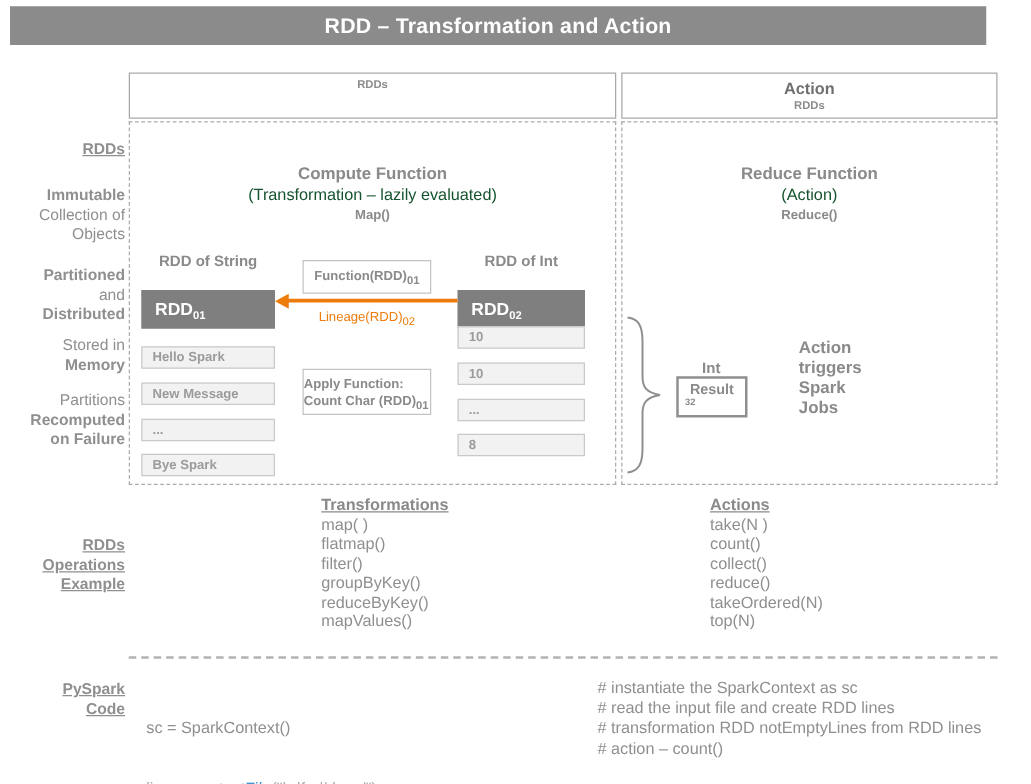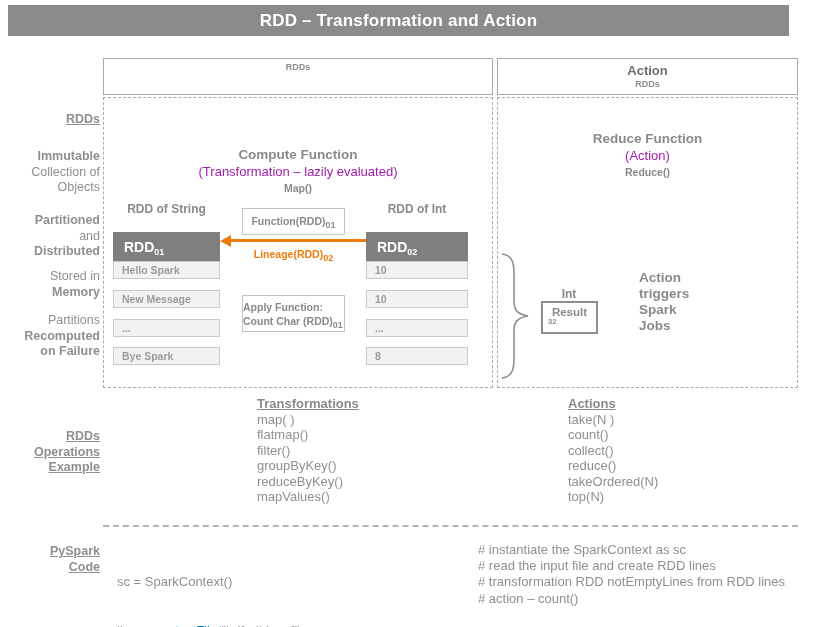--- a/index.html
+++ b/index.html
@@ -30,47 +30,47 @@
   .side-immutable{top:149px;}
   .side-partitioned{top:213px;}
   .side-stored{top:269px;}
   .side-recomputed{top:313px;}
   .side-operations{top:429px;}
   .side-pyspark{top:544px;}
 
   
   .center-txt{position:absolute;text-align:center;}
   .p-head{font-weight:bold;font-size:13.5px;color:#8a8a8a;}
-  .p-sub{font-size:13px;color:#a21caf;}
+  .p-sub{font-size:13px;color:#14532d;}
   .p-method{font-size:10.5px;font-weight:bold;color:#8a8a8a;}
-  .lp{left:103px;width:390px;margin-top:16px;}
+  .lp{left:103px;width:390px;}
   .rp{left:497px;width:301px;}
 
   
   .col-label{position:absolute;top:202px;font-size:12px;font-weight:bold;color:#8a8a8a;text-align:center;}
   .col-label-left{left:113px;width:107px;}
   .col-label-right{left:366px;width:102px;}
   .rdd-box{position:absolute;top:232px;height:31px;background:#7f7f7f;color:#fff;font-weight:bold;
     font-size:14px;line-height:31px;padding-left:11px;box-sizing:border-box;}
   .rdd1{left:113px;width:107px;}
   .rdd2{left:366px;width:102px;}
   .subsc{font-size:9px;vertical-align:-3px;}
   .func-box{position:absolute;left:242px;top:208px;width:103px;height:27px;border:1px solid #c3c3c3;
     background:#fff;text-align:center;font-size:10.5px;font-weight:bold;color:#8a8a8a;line-height:25px;box-sizing:border-box;}
   .apply-box{position:absolute;left:242px;top:295px;width:103px;height:37px;border:1px solid #c3c3c3;
     background:#fff;text-align:left;font-size:10.5px;font-weight:bold;color:#8a8a8a;line-height:14px;
     padding-top:4px;box-sizing:border-box;}
   .arrow-line{position:absolute;left:230px;top:239px;width:136px;height:3px;background:#ed7c0c;}
   .arrow-head{position:absolute;left:220px;top:234.5px;width:0;height:0;
     border-top:6px solid transparent;border-bottom:6px solid transparent;border-right:11px solid #ed7c0c;}
   .lineage{position:absolute;left:232px;top:248px;width:123px;text-align:center;
-    font-size:10.5px;font-weight:bold;color:#ed7c0c;}
+    font-size:10.5px;font-weight:normal;color:#ed7c0c;}
   .row{position:absolute;height:18px;background:#f2f2f2;border:1px solid #c9c9c9;box-sizing:border-box;
     font-size:10.5px;font-weight:bold;color:#9b9b9b;line-height:16px;padding-left:8px;}
-  .row-l{left:113px;width:107px;}
+  .row-l{left:113px;width:107px;margin-top:16px;}
   .row-r{left:366px;width:102px;}
   .rw0{top:261px;} .rw1{top:290px;} .rw2{top:319px;} .rw3{top:347px;}
 
   
   .brace{position:absolute;left:497px;top:252px;}
   .int-label{position:absolute;left:540px;top:287px;width:58px;text-align:center;
     font-weight:bold;font-size:12px;color:#8a8a8a;}
   .result-box{position:absolute;left:541px;top:301px;width:57px;height:33px;border:2px solid #8f8f8f;
     background:#fff;box-sizing:border-box;}
   .result-text{text-align:center;font-weight:bold;font-size:11.5px;color:#8a8a8a;margin-top:3px;}

